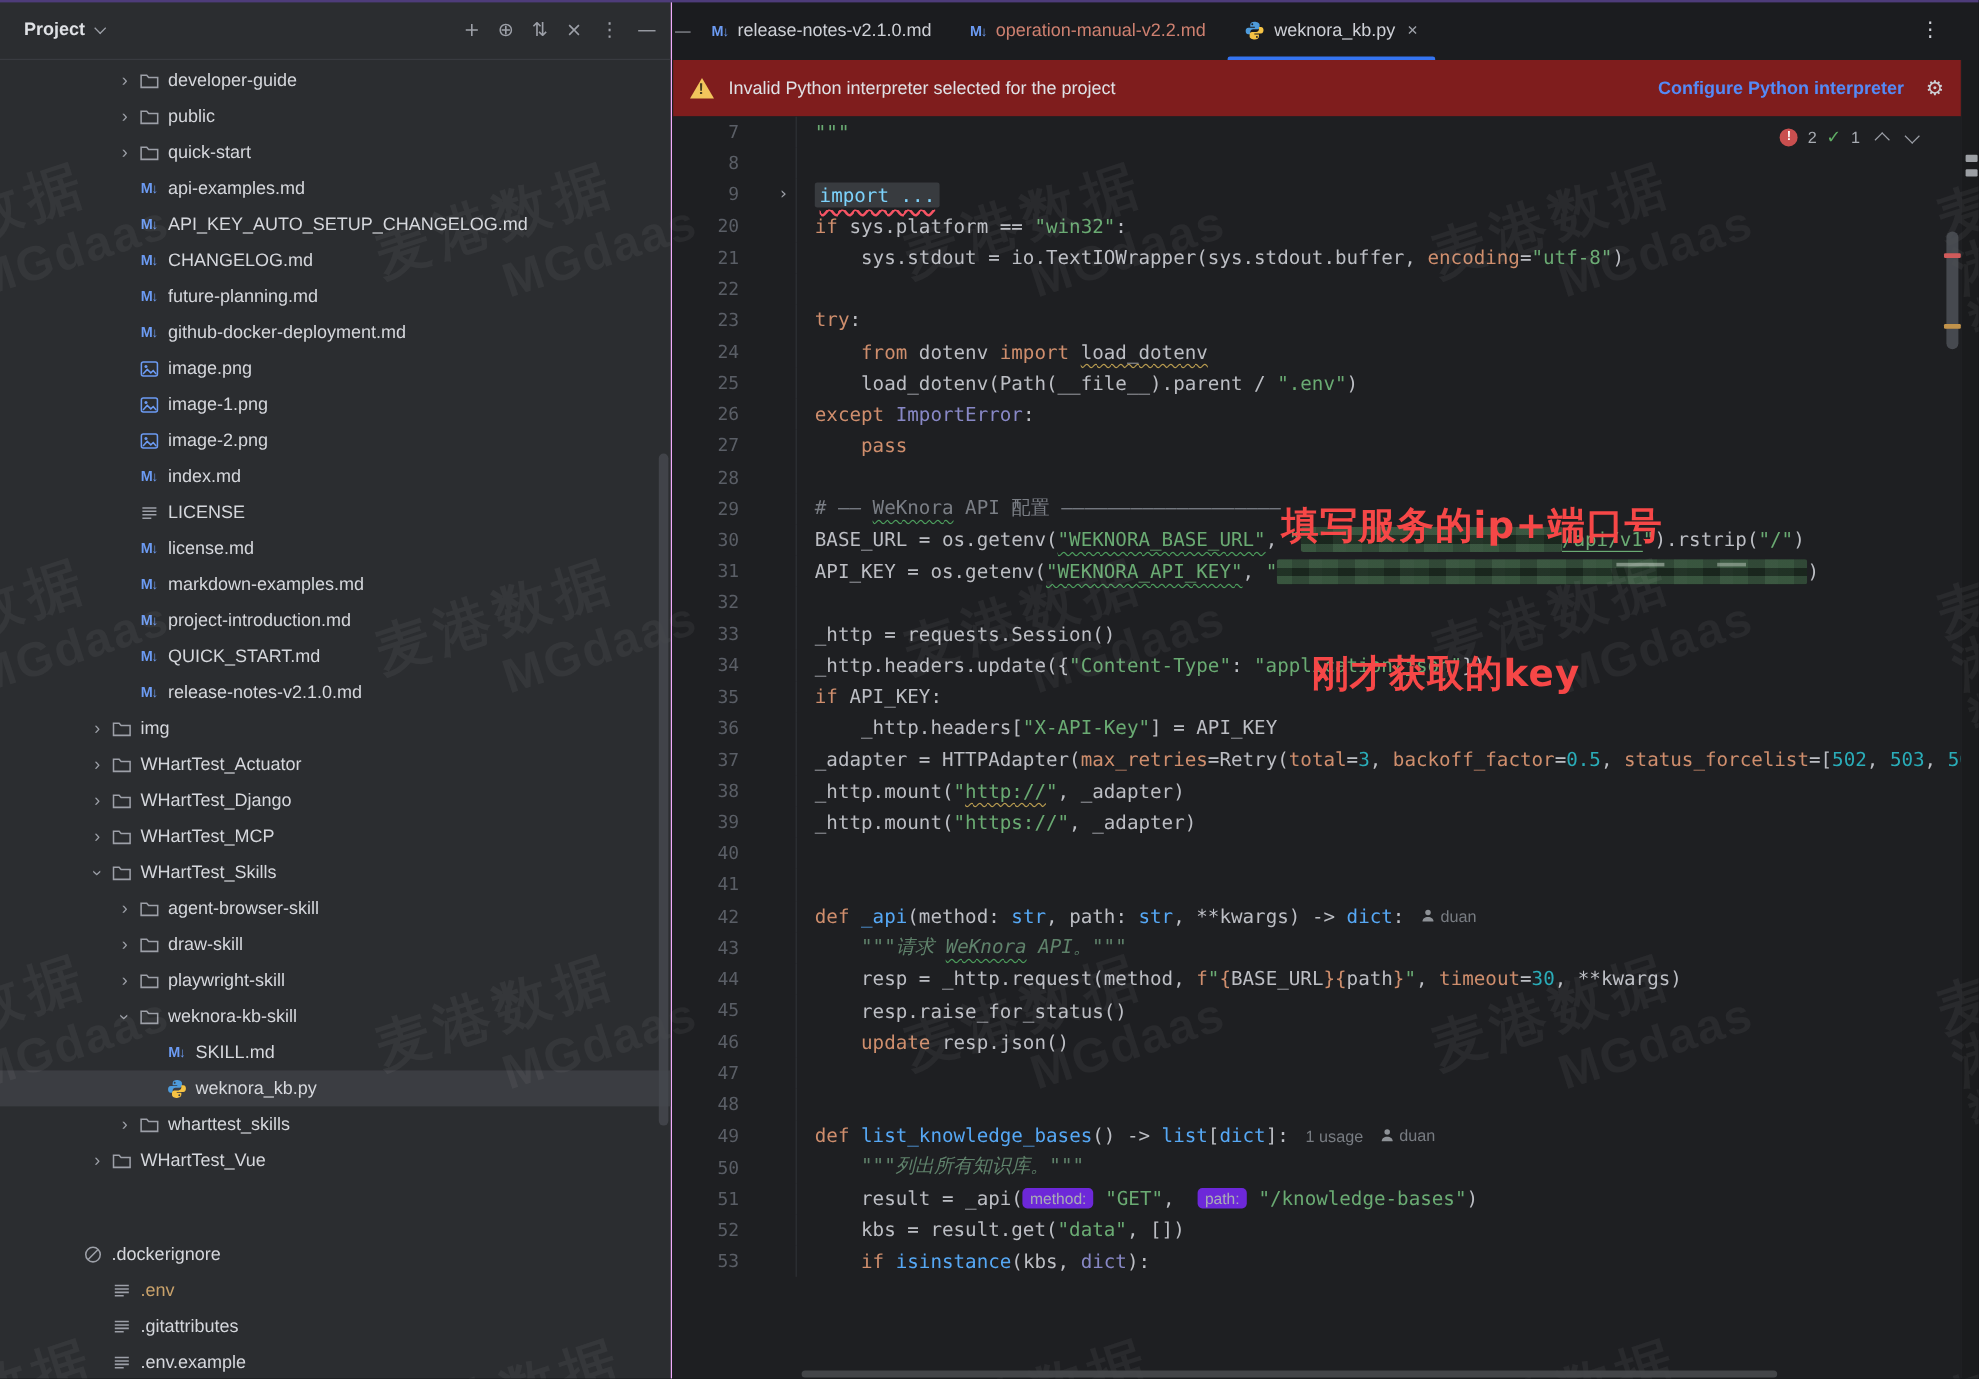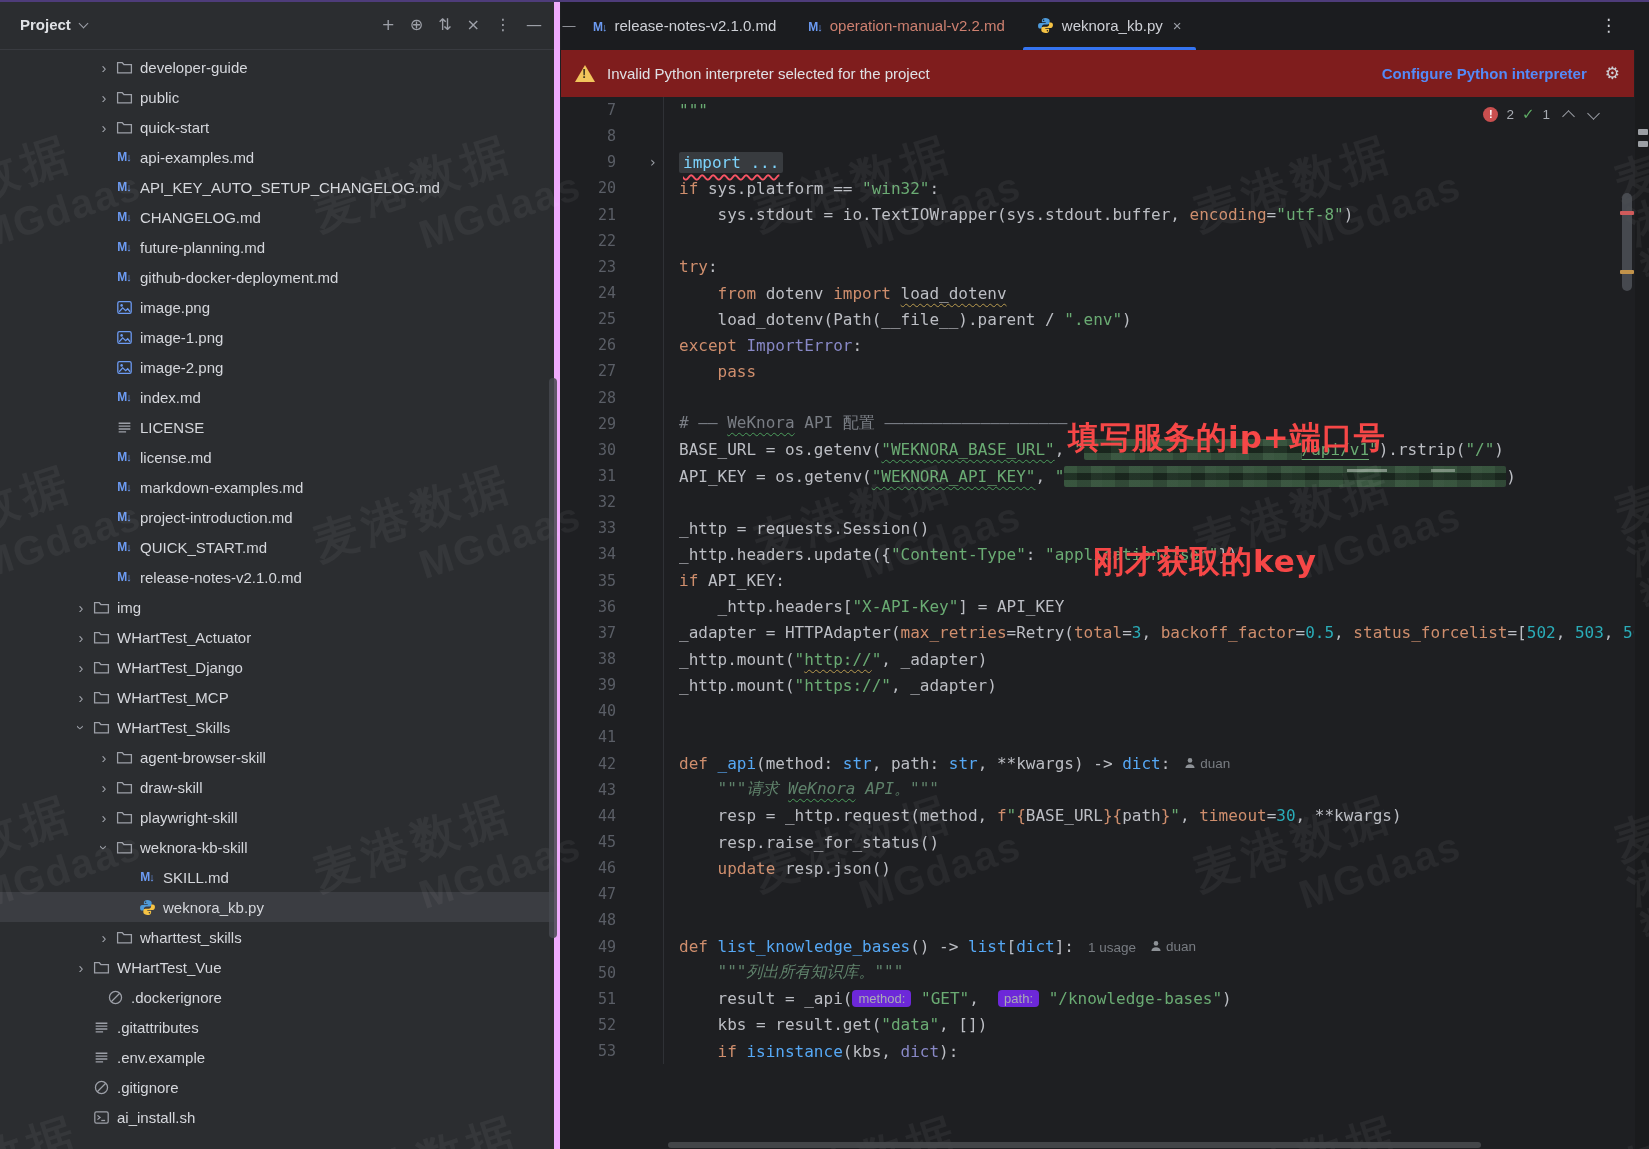--- a/index.html
+++ b/index.html
@@ -3,21 +3,21 @@
 <meta charset="utf-8">
 <style>
   * { margin:0; padding:0; box-sizing:border-box; }
   html,body { background:#101113; }
   #stage { position:relative; width:1649px; height:1149px; overflow:hidden;
            background:#1E1F22; font-family:"Liberation Sans","DejaVu Sans",sans-serif; }
   #topline { position:absolute; left:0; top:0; width:100%; height:2px; background:#4E3C7A; z-index:40; }
 
   
   #panel { position:absolute; left:0; top:0; width:560px; height:1149px; background:#2B2D30;
-           border-right:6px solid #f0abfc; overflow:hidden; }
+           border-right:1px solid #f0abfc; overflow:hidden; }
   #panel-header { height:50px; display:flex; align-items:center; padding:0 12px 0 20px;
                   border-bottom:1px solid #393B40; }
   #panel-title { color:#DFE1E5; font-size:15px; font-weight:bold; }
   .hdr-chev { display:inline-block; width:7px; height:7px; border-right:1.5px solid #9DA0A8;
               border-bottom:1.5px solid #9DA0A8; transform:rotate(45deg); margin:-3px 0 0 9px; }
   #panel-tools { margin-left:auto; display:flex; align-items:center; gap:15px; }
   .ptool { color:#9DA0A8; font-size:16px; line-height:16px; cursor:default; font-family:"DejaVu Sans",sans-serif; }
   #tree { position:absolute; left:0; top:52px; right:0; bottom:0; overflow:hidden; }
   .trow { height:30px; display:flex; align-items:center; color:#D5D7DC; font-size:15px; white-space:nowrap; }
   .trow.sel { background:#3B3D42; }
@@ -391,29 +391,38 @@
         </div>
         <div class="trow" style="padding-left: 70px;">
           <span class="tchev">›</span>
           <span class="ticon">
             <svg xmlns="http://www.w3.org/2000/svg" width="17" height="17" viewBox="0 0 16 16">
               <path d="M1.5 13V3.5h4.4l1.5 1.7h7.1V13z" fill="none" stroke="#9DA0A8" stroke-width="1.2"></path>
             </svg>
           </span>
           <span>WHartTest_Vue</span>
         </div>
-        <div class="trow" style="padding-left: 84px;">
+        <div class="trow" style="padding-left: 46px; margin-top: 48px;">
           <span class="tchev"></span>
           <span class="ticon">
             <svg xmlns="http://www.w3.org/2000/svg" width="17" height="17" viewBox="0 0 16 16">
               <circle cx="8" cy="8" r="5.7" fill="none" stroke="#9DA0A8" stroke-width="1.2"></circle>
               <path d="M4 12L12 4" stroke="#9DA0A8" stroke-width="1.2"></path>
             </svg>
           </span>
           <span>.dockerignore</span>
+        </div>
+        <div class="trow" style="padding-left: 70px;">
+          <span class="tchev"></span>
+          <span class="ticon">
+            <svg xmlns="http://www.w3.org/2000/svg" width="17" height="17" viewBox="0 0 16 16">
+              <path d="M2.5 4h11M2.5 6.7h11M2.5 9.4h11M2.5 12.1h7" stroke="#9DA0A8" stroke-width="1.2"></path>
+            </svg>
+          </span>
+          <span style="color: rgb(201, 162, 107);">.env</span>
         </div>
         <div class="trow" style="padding-left: 70px;">
           <span class="tchev"></span>
           <span class="ticon">
             <svg xmlns="http://www.w3.org/2000/svg" width="17" height="17" viewBox="0 0 16 16">
               <path d="M2.5 4h11M2.5 6.7h11M2.5 9.4h11M2.5 12.1h7" stroke="#9DA0A8" stroke-width="1.2"></path>
             </svg>
           </span>
           <span>.gitattributes</span>
         </div>

